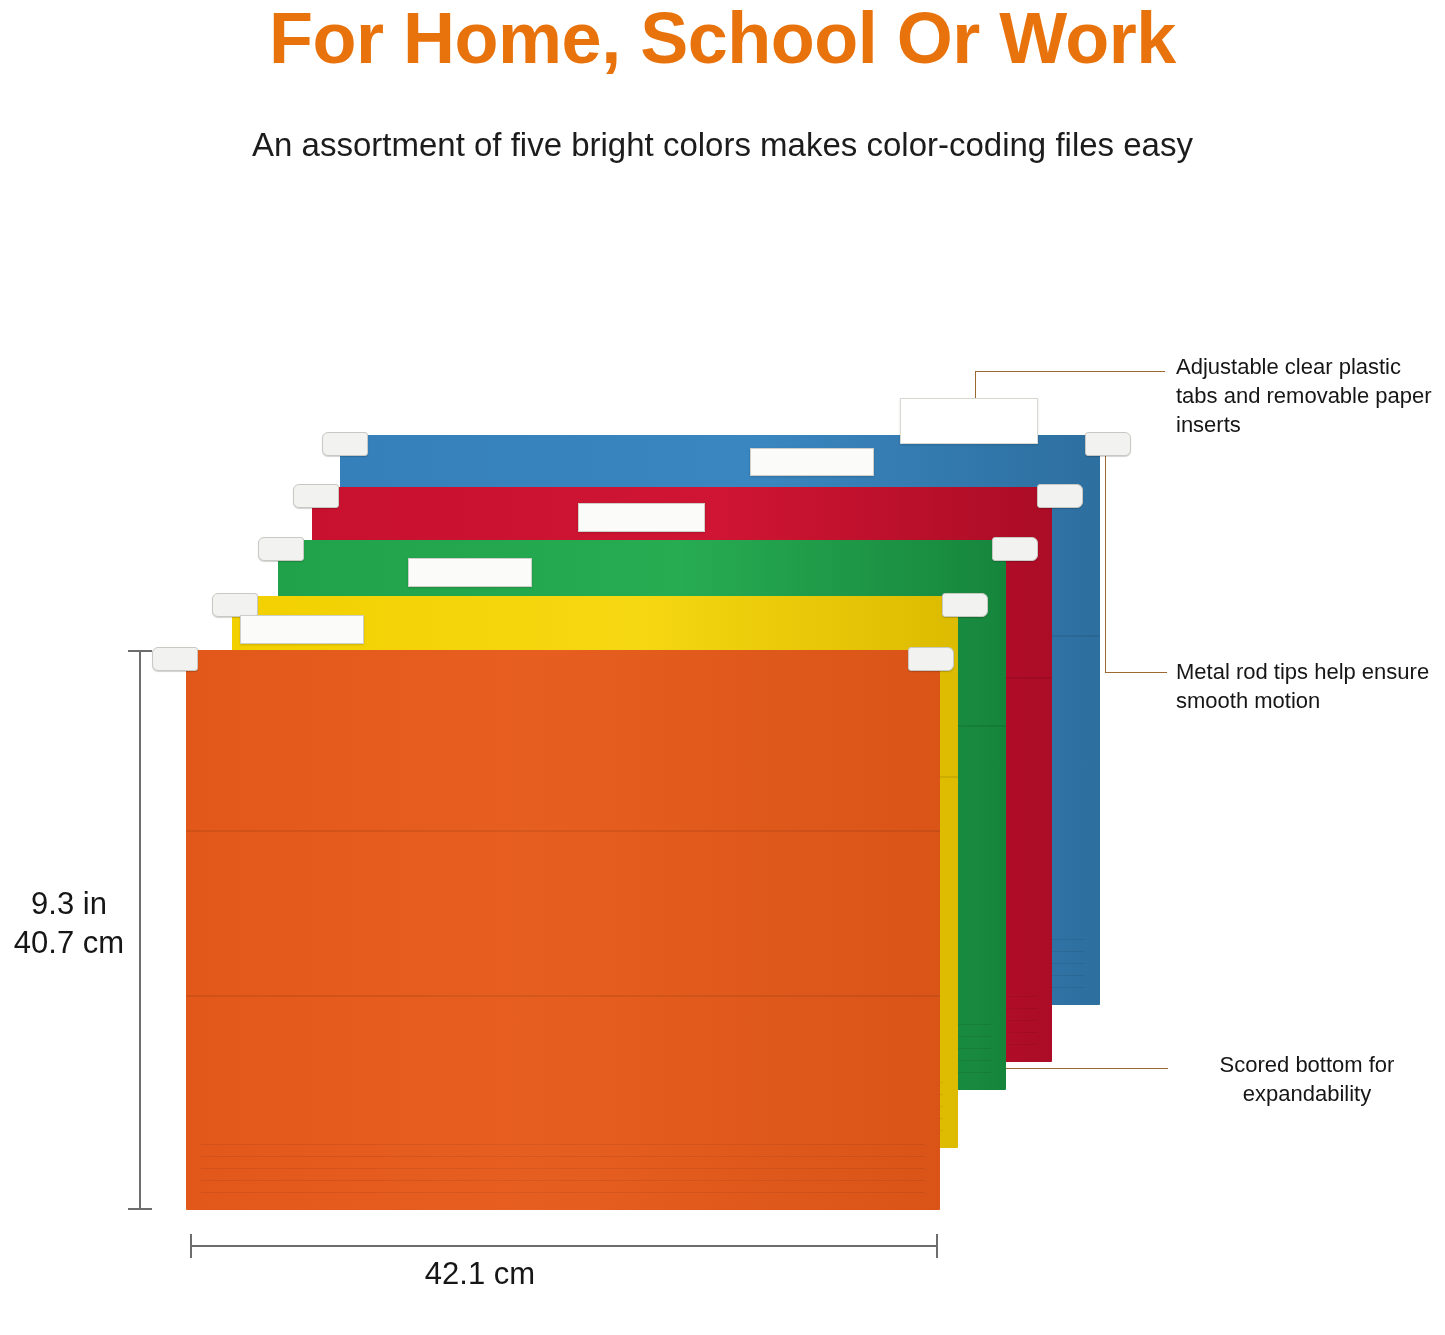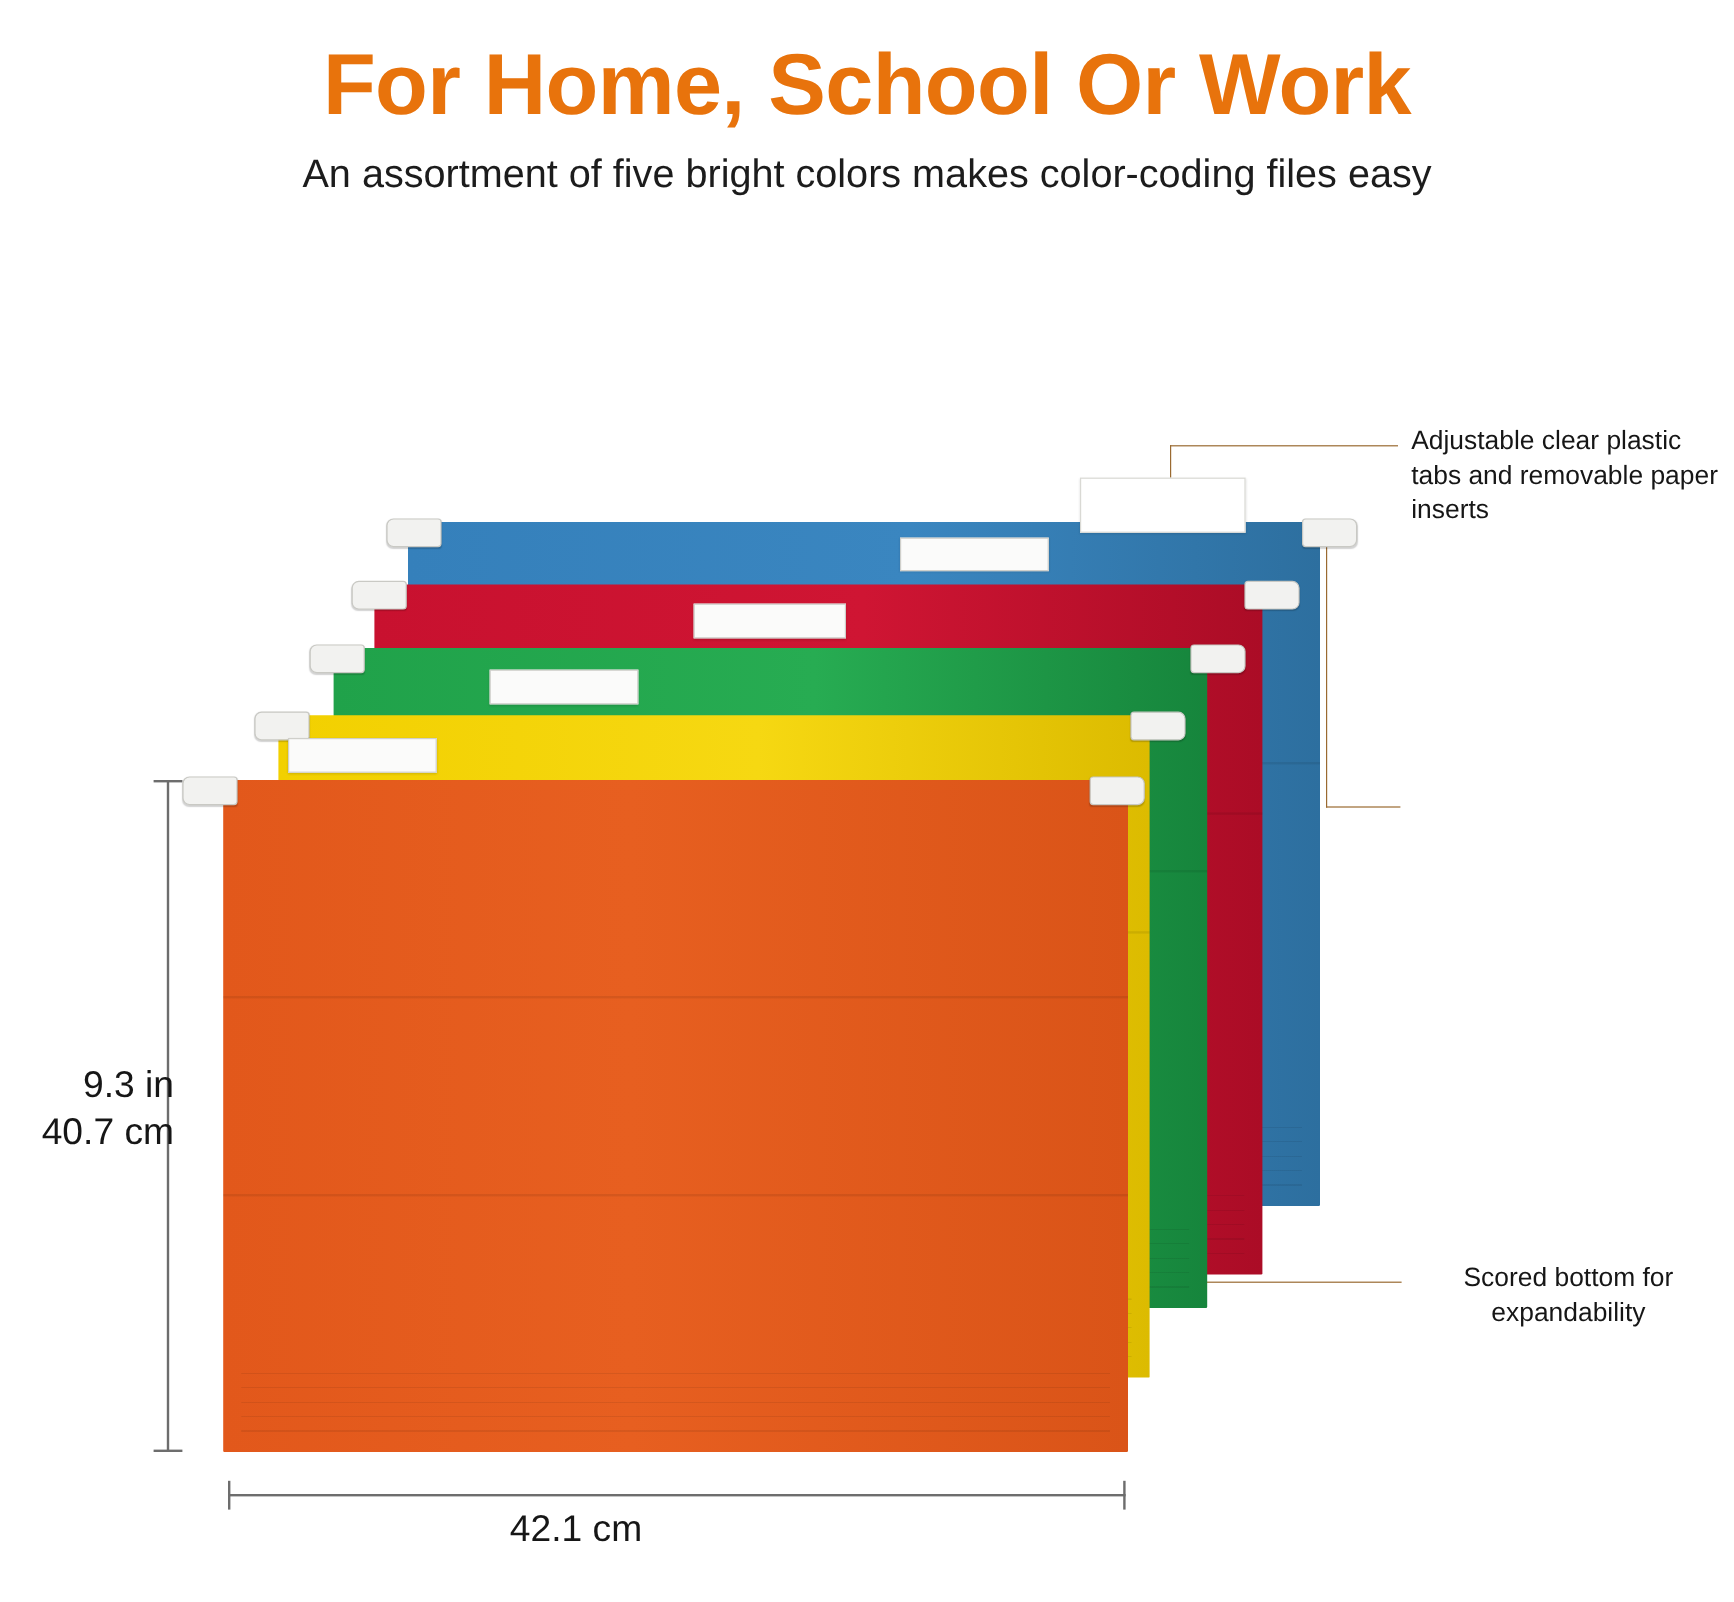--- a/index.html
+++ b/index.html
@@ -24,21 +24,20 @@
     position: absolute;
     left: 0;
     top: 2px;
     width: 1445px;
     text-align: center;
     font-size: 72px;
     font-weight: bold;
     color: #E8730C;
     letter-spacing: -0.5px;
     line-height: 1.0;
-    margin-top: 33px;
   }
   .subhead {
     position: absolute;
     left: 0;
     top: 125px;
     width: 1445px;
     text-align: center;
     font-size: 33px;
     color: #1c1c1c;
     line-height: 1.2;
@@ -65,21 +64,21 @@
   }
 
   
   .dim-text {
     position: absolute;
     font-size: 31px;
     color: #161616;
     line-height: 1.25;
     text-align: center;
   }
-  #dim-height { left: 15px; top: 885px; width: 130px; text-align: right; }
+  #dim-height { left: 4px; top: 885px; width: 130px; }
   #dim-width  { left: 330px; top: 1255px; width: 300px; }
 
   .dim-line {
     position: absolute;
     background: #6d6d6d;
   }
 
   
   #stack {
     position: absolute;
@@ -212,20 +211,21 @@
   <div class="leader" style="left:975px; top:371px; width:1px; height:35px; background:#9a6a31;"></div>
 
   <div class="leader" style="left:1105px; top:672px; width:62px; height:1px; background:#9a6a31;"></div>
   <div class="leader" style="left:1105px; top:440px; width:1px; height:233px; background:#9a6a31;"></div>
 
   <div class="leader" style="left:1000px; top:1068px; width:168px; height:1px; background:#9a6a31;"></div>
   <div class="leader" style="left:1000px; top:1040px; width:1px; height:29px; background:#9a6a31;"></div>
 
   <div class="callout" id="callout-tabs">Adjustable clear plastic tabs and removable paper inserts</div>
 
+  <div class="callout" id="callout-rod">Metal rod tips help ensure smooth motion</div>
 
   <div class="callout" id="callout-scored">Scored bottom for expandability</div>
 
   <div class="dim-line" style="left:139px; top:650px; width:2px; height:560px;"></div>
   <div class="dim-line" style="left:128px; top:650px; width:24px; height:2px;"></div>
   <div class="dim-line" style="left:128px; top:1208px; width:24px; height:2px;"></div>
 
   <div class="dim-line" style="left:190px; top:1245px; width:748px; height:2px;"></div>
   <div class="dim-line" style="left:190px; top:1234px; width:2px; height:24px;"></div>
   <div class="dim-line" style="left:936px; top:1234px; width:2px; height:24px;"></div>

